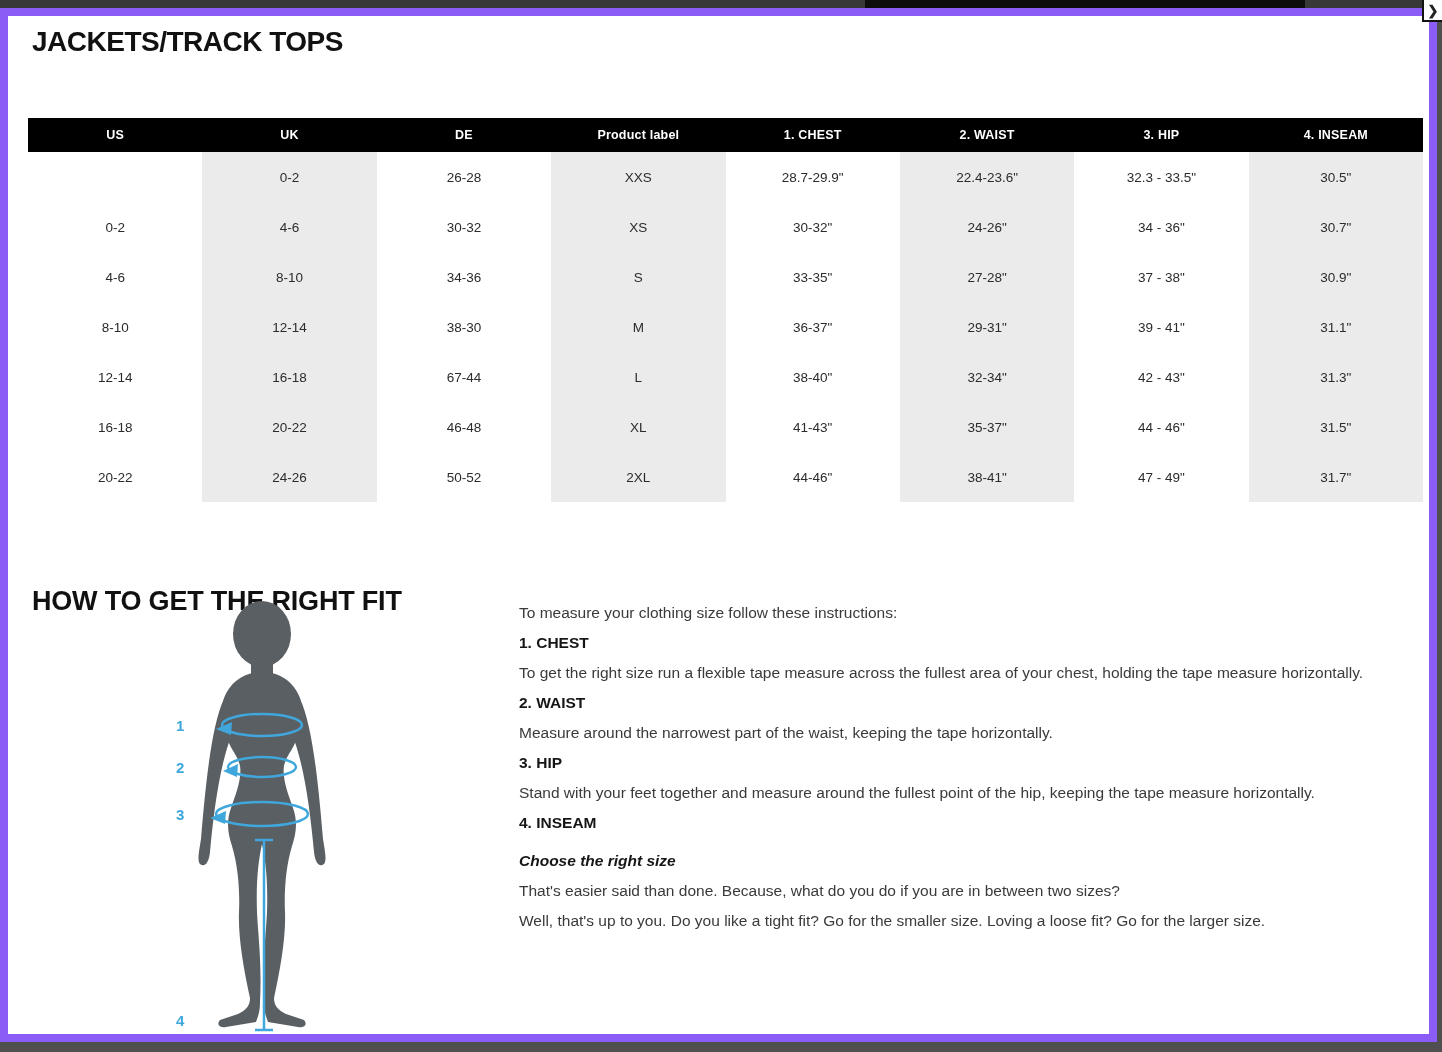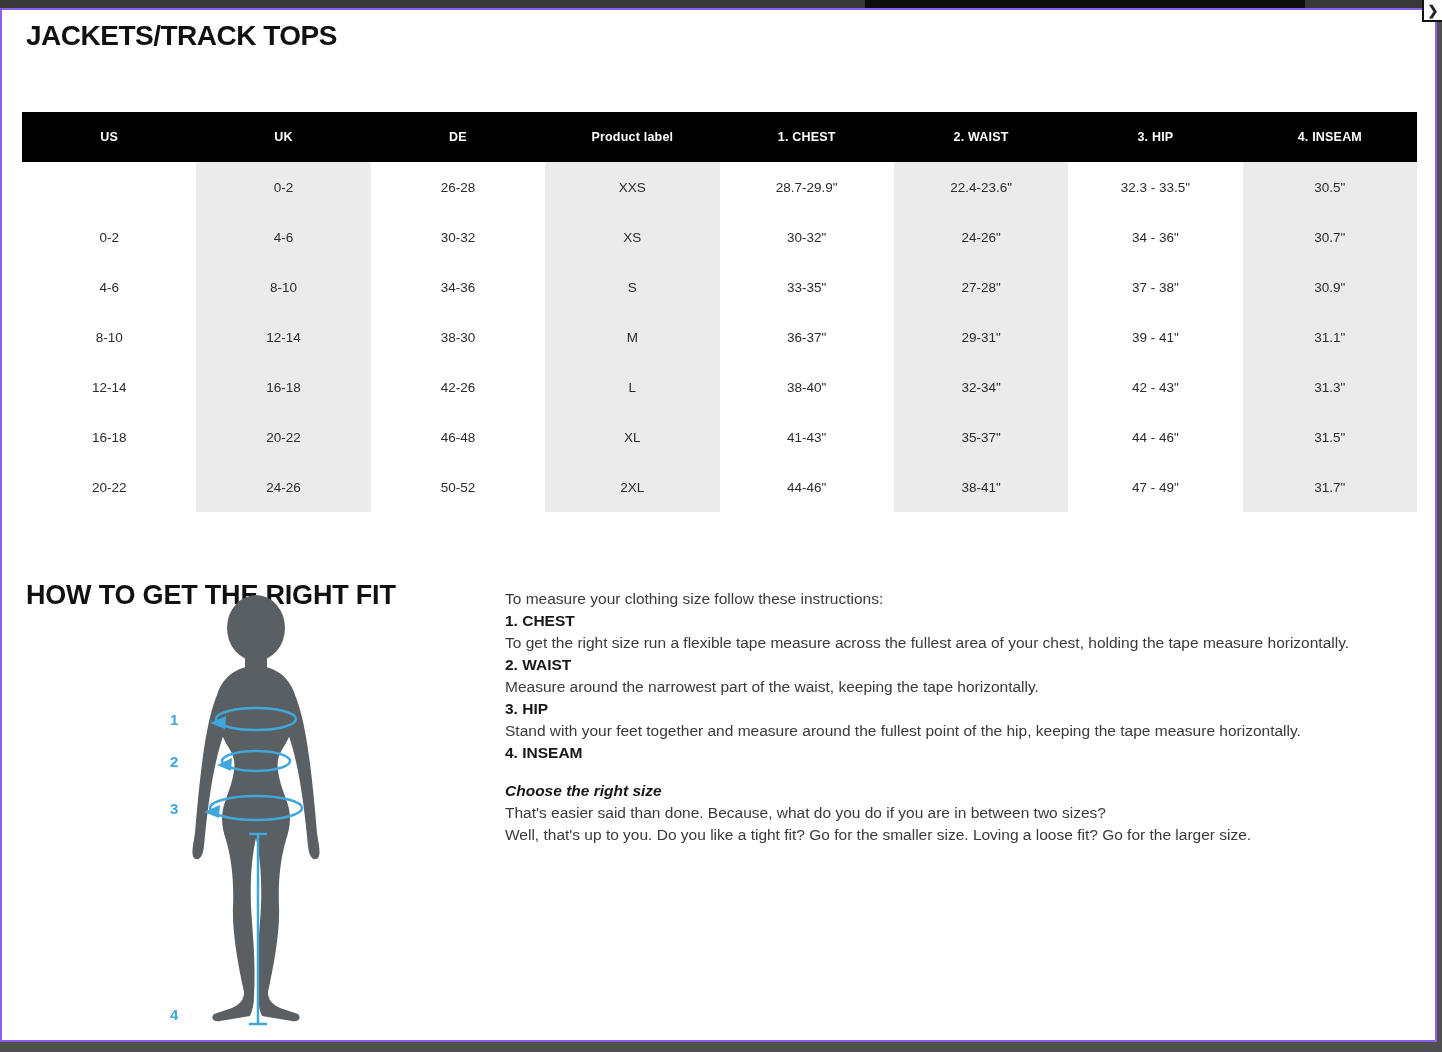--- a/index.html
+++ b/index.html
@@ -7,48 +7,48 @@
   body {
     font-family: "Liberation Sans", sans-serif;
     background:#4f4f4f;
     position:relative;
   }
   .bg-strip-top { position:absolute; top:0; left:0; width:1442px; height:9px; background:#383838; }
   .bg-frag { position:absolute; top:0; left:865px; width:440px; height:9px; background:#0d0d0d; }
 
   .panel {
     position:absolute; top:8px; left:0; width:1437px; height:1034px;
-    background:#ffffff; border:2px solid #8b5cf6;
+    background:#ffffff; border:8px solid #8b5cf6;
   }
 
   .title { position:absolute; left:24px; top:10px; font-size:28px; font-weight:800; color:#111; letter-spacing:-0.5px; }
   .h2 { position:absolute; font-size:27px; font-weight:800; color:#111; letter-spacing:-0.2px;margin-top:46px; }
   .h2.size-chart { left:24px; top:62px; }
   .h2.fit { left:24px; top:524px;text-align:right; }
 
   .table-wrap { position:absolute; left:20px; top:102px; }
   table { width:1395px; border-collapse:collapse; table-layout:fixed; }
   thead th {
-    background:#000; color:#fff; height:50px;
+    background:#000; color:#fff; height:34px;
     font-size:12.5px; font-weight:700; letter-spacing:.2px; text-align:center;
   }
   tbody td {
     height:50px; text-align:center; vertical-align:middle;
     font-size:13.5px; color:#2b2b2b;
   }
   tbody td:nth-child(even) { background:#ebebeb; }
 
   .figure { position:absolute; left:138px; top:578px; width:250px; height:452px; }
   .silh { fill:#5a5f63; }
   .meas { stroke:#3fa7dc; stroke-width:2.5; fill:none; }
   .meas-arrow { fill:#3fa7dc; stroke:none; }
   .marker-num { fill:#3fa7dc; font-size:15px; font-weight:700; font-family:"Liberation Sans",sans-serif; }
 
   .instructions { position:absolute; left:503px; top:578px; width:878px; font-size:15.5px; line-height:22px; color:#3a3a3a; }
-  .instructions p { margin:0; }
+  .instructions p { margin:8px; }
   .lbl { font-weight:700; color:#161616; }
   .choose-lbl { margin-top:16px !important;font-style:italic; }
 
   .chevron-btn {
     position:absolute; top:0; right:0; width:20px; height:22px; background:#fff;
     border-left:2px solid #121212; border-bottom:2px solid #121212; z-index:5;
     display:flex; align-items:center; justify-content:center;
     font-size:13px; font-weight:700; color:#222; cursor:pointer;
   }
 </style>
@@ -118,21 +118,21 @@
           <td>38-30</td>
           <td>M</td>
           <td>36-37"</td>
           <td>29-31"</td>
           <td>39 - 41"</td>
           <td>31.1"</td>
         </tr>
         <tr>
           <td>12-14</td>
           <td>16-18</td>
-          <td>42-26</td>
+          <td>67-44</td>
           <td>L</td>
           <td>38-40"</td>
           <td>32-34"</td>
           <td>42 - 43"</td>
           <td>31.3"</td>
         </tr>
         <tr>
           <td>16-18</td>
           <td>20-22</td>
           <td>46-48</td>

